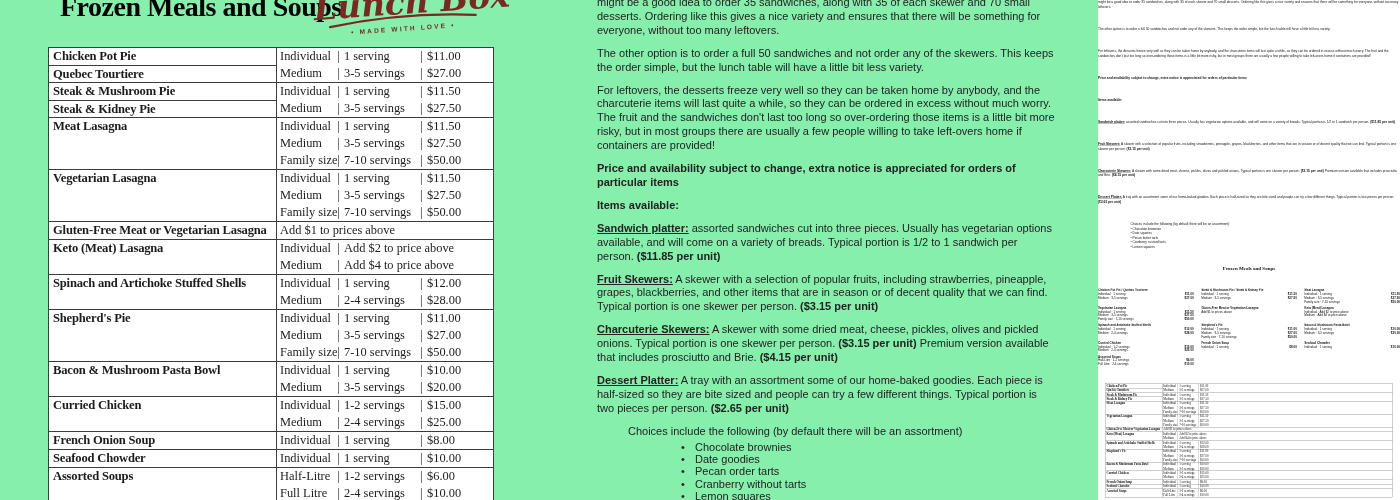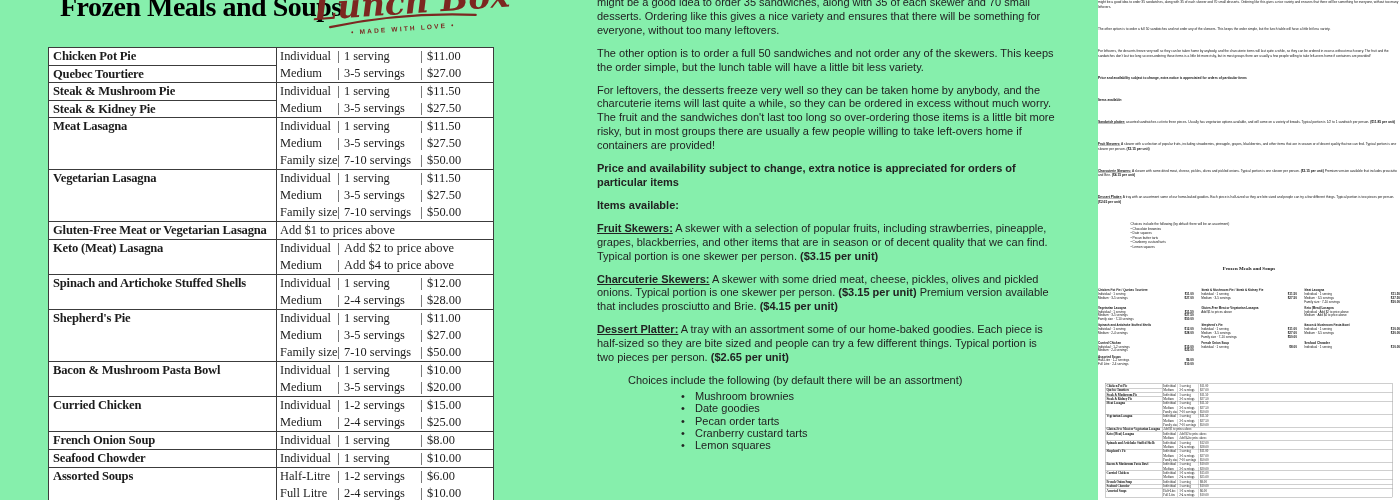--- a/index.html
+++ b/index.html
@@ -339,41 +339,42 @@
         </div>
       </div>
     </div>
 
   <div class="mid">
     <p>might be a good idea to order 35 sandwiches, along with 35 of each skewer and 70 small desserts. Ordering like this gives a nice variety and ensures that there will be something for everyone, without too many leftovers.</p>
     <p>The other option is to order a full 50 sandwiches and not order any of the skewers. This keeps the order simple, but the lunch table will have a little bit less variety.</p>
     <p>For leftovers, the desserts freeze very well so they can be taken home by anybody, and the charcuterie items will last quite a while, so they can be ordered in excess without much worry. The fruit and the sandwiches don't last too long so over-ordering those items is a little bit more risky, but in most groups there are usually a few people willing to take left-overs home if containers are provided!</p>
     <p class="b">Price and availability subject to change, extra notice is appreciated for orders of particular items</p>
     <p class="b">Items available:</p>
+    <p><span class="b u">Sandwich platter:</span><span> assorted sandwiches cut into three pieces. Usually has vegetarian options available, and will come on a variety of breads. Typical portion is 1/2 to 1 sandwich per person. </span><span class="b ">($11.85 per unit)</span></p>
     <p><span class="b u">Fruit Skewers:</span><span> A skewer with a selection of popular fruits, including strawberries, pineapple, grapes, blackberries, and other items that are in season or of decent quality that we can find. Typical portion is one skewer per person. </span><span class="b ">($3.15 per unit)</span></p>
     <p><span class="b u">Charcuterie Skewers:</span><span> A skewer with some dried meat, cheese, pickles, olives and pickled onions. Typical portion is one skewer per person. </span><span class="b ">($3.15 per unit)</span><span> Premium version available that includes prosciutto and Brie. </span><span class="b ">($4.15 per unit)</span></p>
     <p><span class="b u">Dessert Platter:</span><span> A tray with an assortment some of our home-baked goodies. Each piece is half-sized so they are bite sized and people can try a few different things. Typical portion is two pieces per person. </span><span class="b ">($2.65 per unit)</span></p>
     <div class="choices">
       <div class="intro">Choices include the following (by default there will be an assortment)</div>
       <div class="bullets">
           <div class="brow">
             <span class="bdot">•</span>
-            <span class="btxt">Mushroom brownies</span>
+            <span class="btxt">Chocolate brownies</span>
           </div>
           <div class="brow">
             <span class="bdot">•</span>
             <span class="btxt">Date goodies</span>
           </div>
           <div class="brow">
             <span class="bdot">•</span>
             <span class="btxt">Pecan order tarts</span>
           </div>
           <div class="brow">
             <span class="bdot">•</span>
-            <span class="btxt">Cranberry custard tarts</span>
+            <span class="btxt">Cranberry without tarts</span>
           </div>
           <div class="brow">
             <span class="bdot">•</span>
             <span class="btxt">Lemon squares</span>
           </div>
         </div>
     </div>
   </div>
 
   <div class="thumb">

